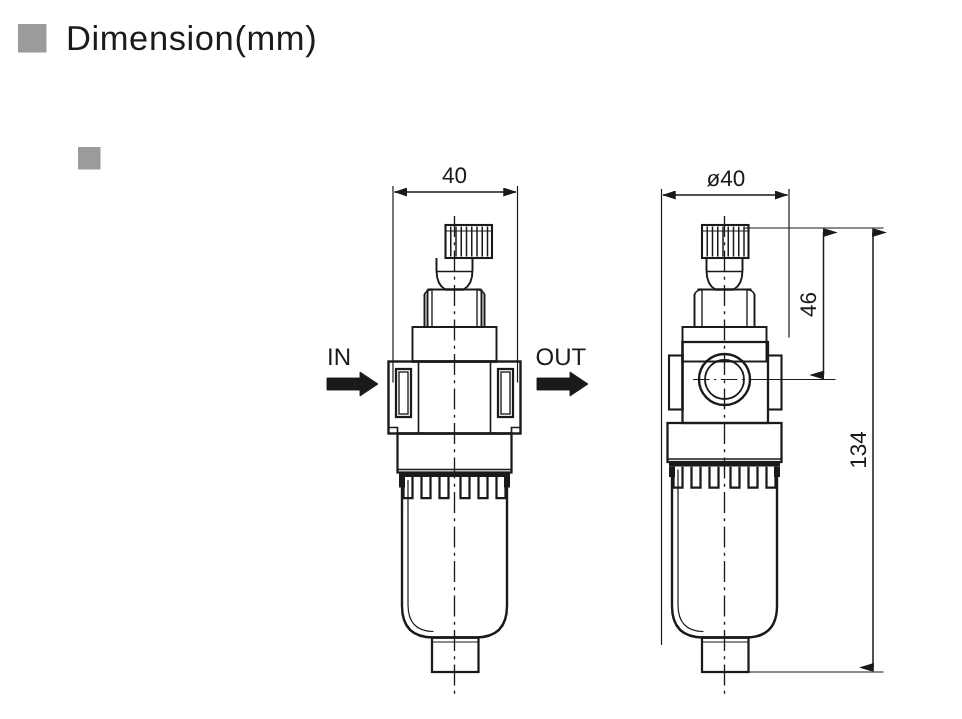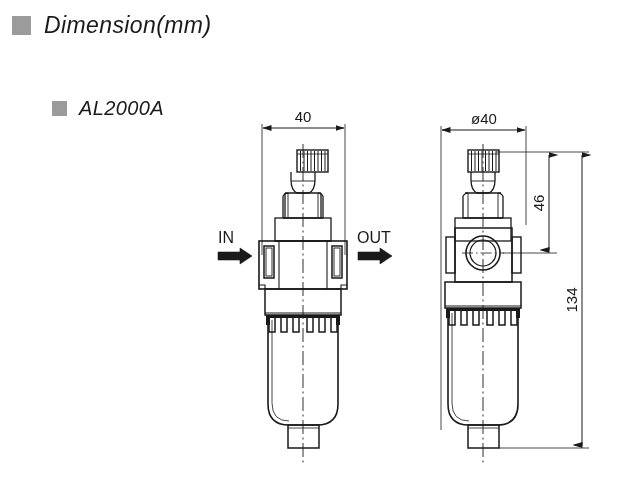--- a/index.html
+++ b/index.html
@@ -3,21 +3,21 @@
 <meta charset="utf-8">
 <style>
   html,body{margin:0;padding:0;}
   body{
     width:641px;height:479px;background:#ffffff;
     font-family:"Liberation Sans", sans-serif;
     color:#1a1a1a;position:relative;overflow:hidden;
   }
   #page{position:absolute;left:0;top:0;width:641px;height:479px;}
 
-  .hdr{position:absolute;display:flex;align-items:center;font-style:italic;}
+  .hdr{position:absolute;display:flex;align-items:center;}
   .bullet{display:inline-block;background:#9b9b9b;}
   #hdr1{left:12px;top:14px;}
   #hdr1 .bullet{width:19px;height:19px;margin-right:13px;}
   #hdr1 .txt{font-size:23px;letter-spacing:.4px;color:#1a1a1a;line-height:1;}
   #hdr2{left:52px;top:98px;}
   #hdr2 .bullet{width:15px;height:15px;margin-right:12px;}
   #hdr2 .txt{font-size:20px;letter-spacing:.4px;color:#1a1a1a;line-height:1;}
 
   #drawing{position:absolute;left:0;top:0;}
 </style>
@@ -26,21 +26,20 @@
 
 <div id="page">
 
   <div class="hdr" id="hdr1">
     <span class="bullet"></span>
     <span class="txt">Dimension(mm)</span>
   </div>
 
   <div class="hdr" id="hdr2">
     <span class="bullet"></span>
-    <span class="txt">AL2000A</span>
   </div>
 
   <svg id="drawing" width="641" height="479" viewBox="0 0 641 479">
     <defs>
       <marker id="arrIn" markerWidth="9" markerHeight="9" refX="8.5" refY="3" orient="auto" markerUnits="userSpaceOnUse">
         <path d="M0,0 L9,3 L0,6 z" fill="#1a1a1a"></path>
       </marker>
       <marker id="arrOut" markerWidth="9" markerHeight="9" refX="0.5" refY="3" orient="auto" markerUnits="userSpaceOnUse">
         <path d="M9,0 L0,3 L9,6 z" fill="#1a1a1a"></path>
       </marker>

